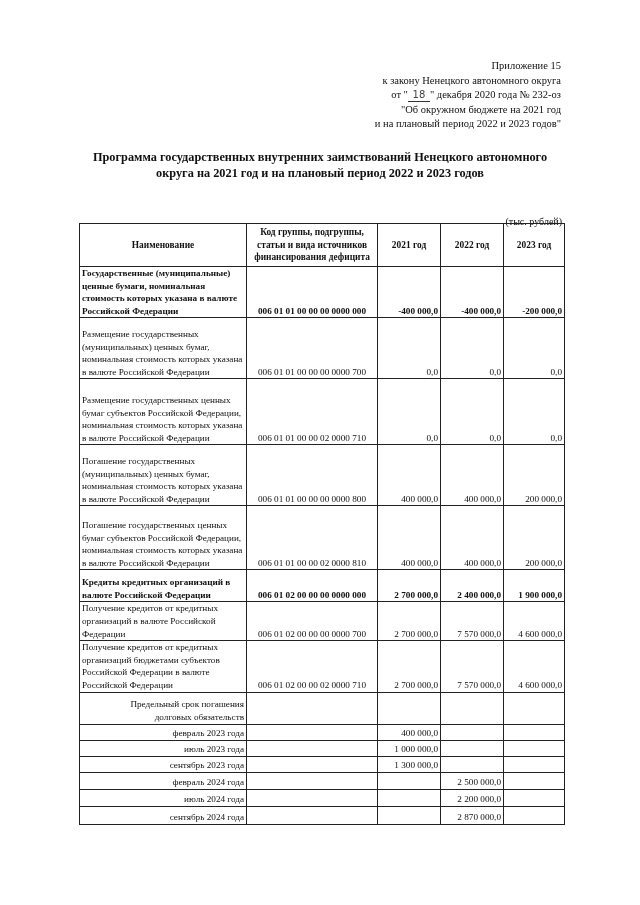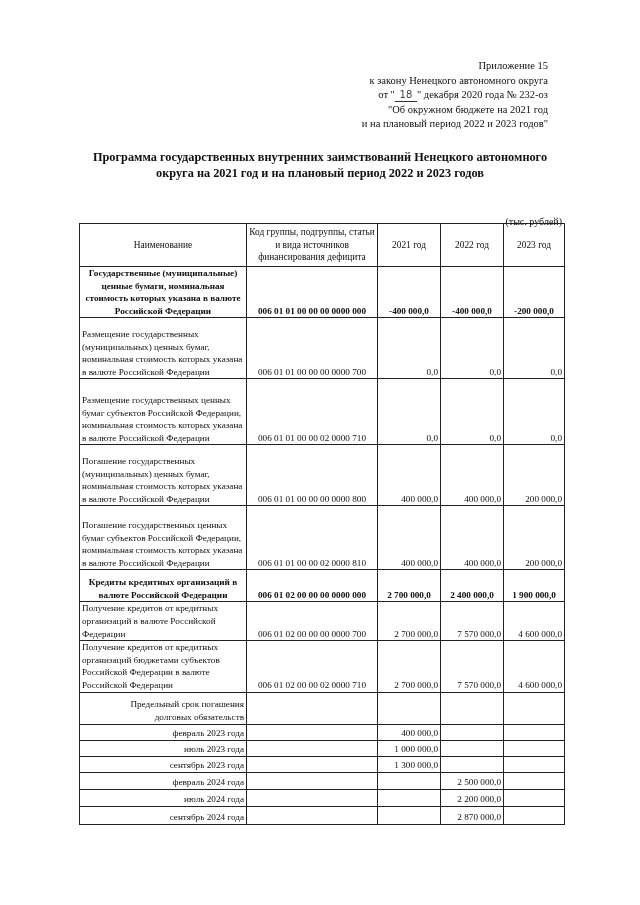--- a/index.html
+++ b/index.html
@@ -10,21 +10,21 @@
     body {
       width: 640px;
       height: 905px;
       position: relative;
       overflow: hidden;
       font-family: "Liberation Serif", "DejaVu Serif", serif;
       color: #111111;
     }
     .appendix {
       position: absolute;
-      right: 92px;
+      right: 79px;
       top: 59px;
       text-align: right;
       font-size: 10.5px;
       line-height: 14.5px;
     }
     .appendix .sig {
       display: inline-block;
       min-width: 22px;
       border-bottom: 1px solid #333;
       text-align: center;
@@ -60,32 +60,32 @@
       line-height: 12.6px;
     }
     table.program th,
     table.program td {
       border: 1px solid #222;
       padding: 0 2px;
       vertical-align: bottom;
       overflow: hidden;
     }
     table.program th {
-      font-weight: normal;
+      font-weight: bold;
       vertical-align: middle;
       text-align: center;
       font-size: 9.4px;
       line-height: 12.6px;
     }
     td.name { text-align: left; }
     td.code { text-align: center; padding-bottom: 1px; margin-left: 30px; }
     td.num { text-align: right; padding-bottom: 1px; }
     td.term { text-align: right; vertical-align: middle; }
     td.month { text-align: right; vertical-align: middle; }
-    tr.bold td { font-weight: bold; text-align: center; }
+    tr.bold td { font-weight: bold; }
     col.c1 { width: 167px; }
     col.c2 { width: 131px; }
     col.c3 { width: 63px; }
     col.c4 { width: 63px; }
     col.c5 { width: 61px; }
   </style>
 </head>
 <body>
 
 <div class="appendix">

